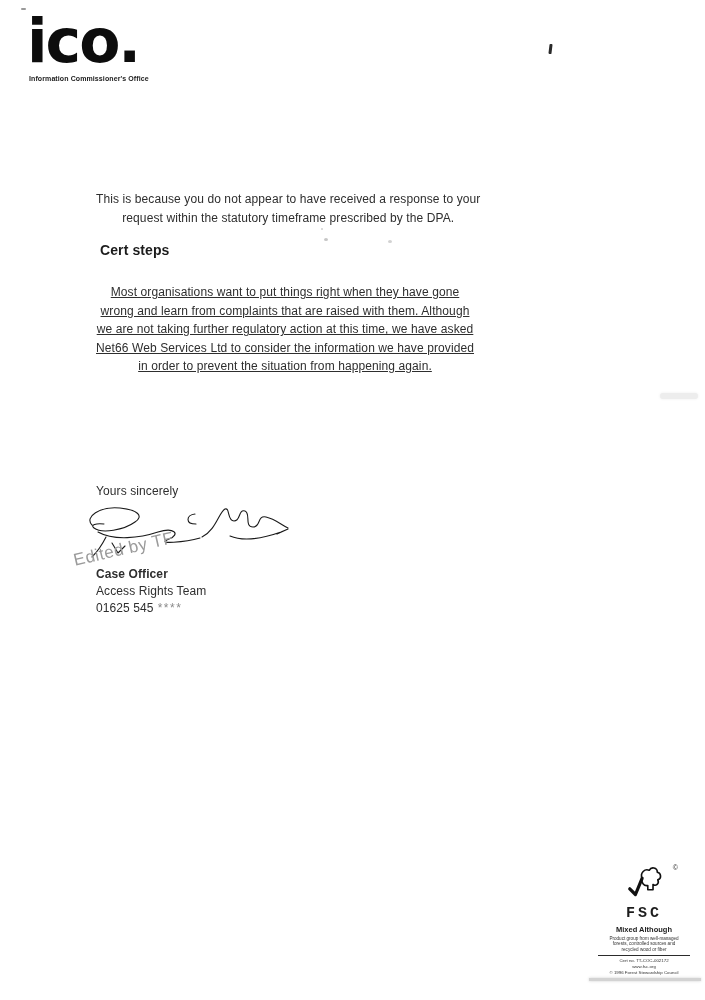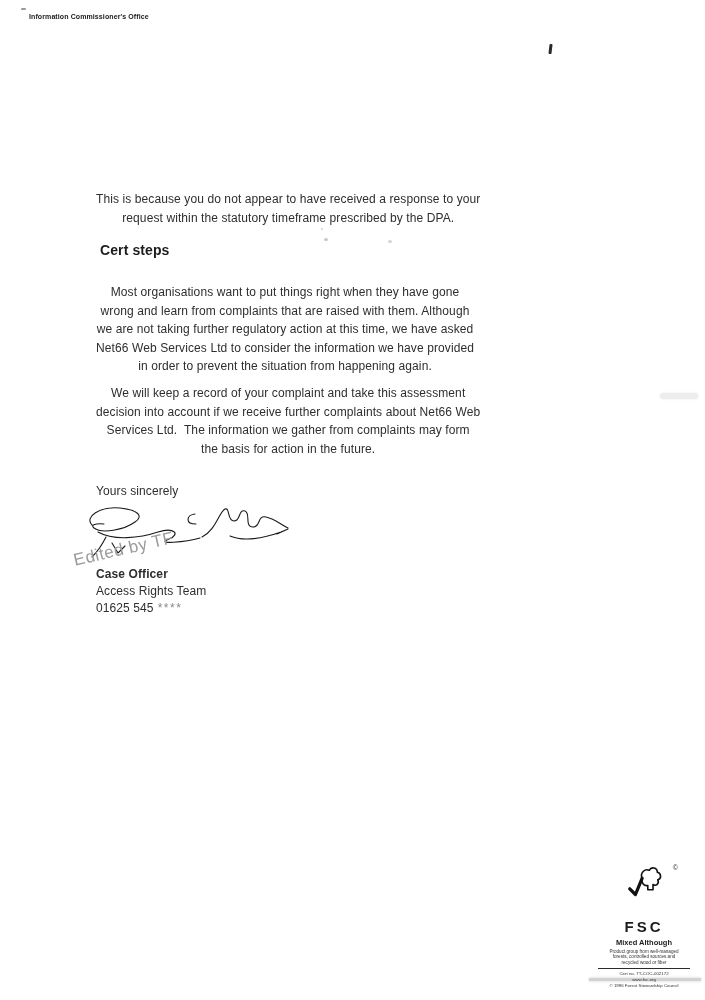--- a/index.html
+++ b/index.html
@@ -53,21 +53,21 @@
   .p1 { top: 190px; }
   .heading {
     position: absolute;
     left: 100px;
     top: 242px;
     font-size: 14px;
     font-weight: bold;
     color: #1c1c1c;
     letter-spacing: 0.1px;
   }
-  .p2 { top: 283px; }
+  .p2 { top: 283px; text-decoration: underline; }
   .p3 { top: 384px; }
   .closing { top: 482px; }
   .signoff-role { top: 565px; font-weight: bold; }
   .signoff-team { top: 582px; }
   .phone-line { top: 599px; }
   .phone-masked { color: #8a8a8a; letter-spacing: 1.5px; margin-left: 4px; }
   
   .signature { position: absolute; left: 82px; top: 499px; }
   .edited-by {
     position: absolute;
@@ -78,63 +78,60 @@
     transform: rotate(-13deg);
     transform-origin: left center;
     letter-spacing: 0.5px;
     white-space: nowrap;
   }
   
   .fsc { position: absolute; left: 594px; top: 866px; width: 100px; text-align: center; color: #1c1c1c; }
   .fsc-treewrap { position: relative; height: 38px; }
   .fsc-copy { position: absolute; right: 16px; top: -2px; font-size: 7px; color: #1c1c1c; }
   .fsc-acronym {
-    font-family: Liberation Sans, sans-serif;
+    font-family: Liberation Mono, monospace;
     font-size: 15px;
     font-weight: bold;
     letter-spacing: 3px;
-    margin-top: 14px;
+    margin-top: 1px;
   }
   .fsc-title { font-size: 7.5px; font-weight: bold; margin-top: 3px; }
   .fsc-desc { font-size: 4.6px; line-height: 5.4px; margin-top: 2px; white-space: pre; color: #333; }
   .fsc-divider { width: 92px; border-top: 1.6px solid #2b2b2b; margin: 3px auto 2px auto; }
   .fsc-cert { font-size: 4.4px; line-height: 5.8px; white-space: pre; color: #333; }
 </style>
 </head>
 <body>
 
 <div class="page">
 
   <div class="speck speck-tl"></div>
   <div class="mark-tr"></div>
   <div class="speck speck-a"></div>
   <div class="speck speck-b"></div>
   <div class="speck speck-c"></div>
   <div class="smudge-right"></div>
   <div class="streak-bottom"></div>
 
   <div class="logo-block">
+    <div class="logo-text">ico.</div>
     <div class="logo-tagline">Information Commissioner's Office</div>
   </div>
 
   <div class="bodytext p1">This is because you do not appear to have received a response to your
 request within the statutory timeframe prescribed by the DPA.</div>
 
   <div class="heading">Cert steps</div>
 
   <div class="bodytext p2">Most organisations want to put things right when they have gone
 wrong and learn from complaints that are raised with them. Although
 we are not taking further regulatory action at this time, we have asked
 Net66 Web Services Ltd to consider the information we have provided
 in order to prevent the situation from happening again.</div>
 
-  <div class="bodytext p3">We will keep a record of your complaint and take this assessment
-decision into account if we receive further complaints about Net66 Web
-Services Ltd.  The information we gather from complaints may form
-the basis for action in the future.</div>
 
   <div class="bodytext closing">Yours sincerely</div>
 
   <div class="signature">
     <svg width="212" height="64" viewBox="0 0 212 64">
       <g fill="none" stroke="#1a1a1a" stroke-width="1.1" stroke-linecap="round" stroke-linejoin="round">
         <path d="M10 26 C2 18 18 7 38 9 C56 11 62 17 53 23 C42 31 20 35 12 29 C8 26 14 24 22 25"></path>
         <path d="M16 33 C32 42 58 39 76 33 C92 28 99 35 87 40 C72 46 104 43 118 39"></path>
         <path d="M113 15 C104 16 103 25 114 25"></path>
         <path d="M120 38 C134 31 137 13 143 10 C148 8 145 22 152 22 C159 22 156 10 163 12 C169 14 162 28 171 28 C179 28 175 16 184 18 C193 20 198 25 206 29"></path>

